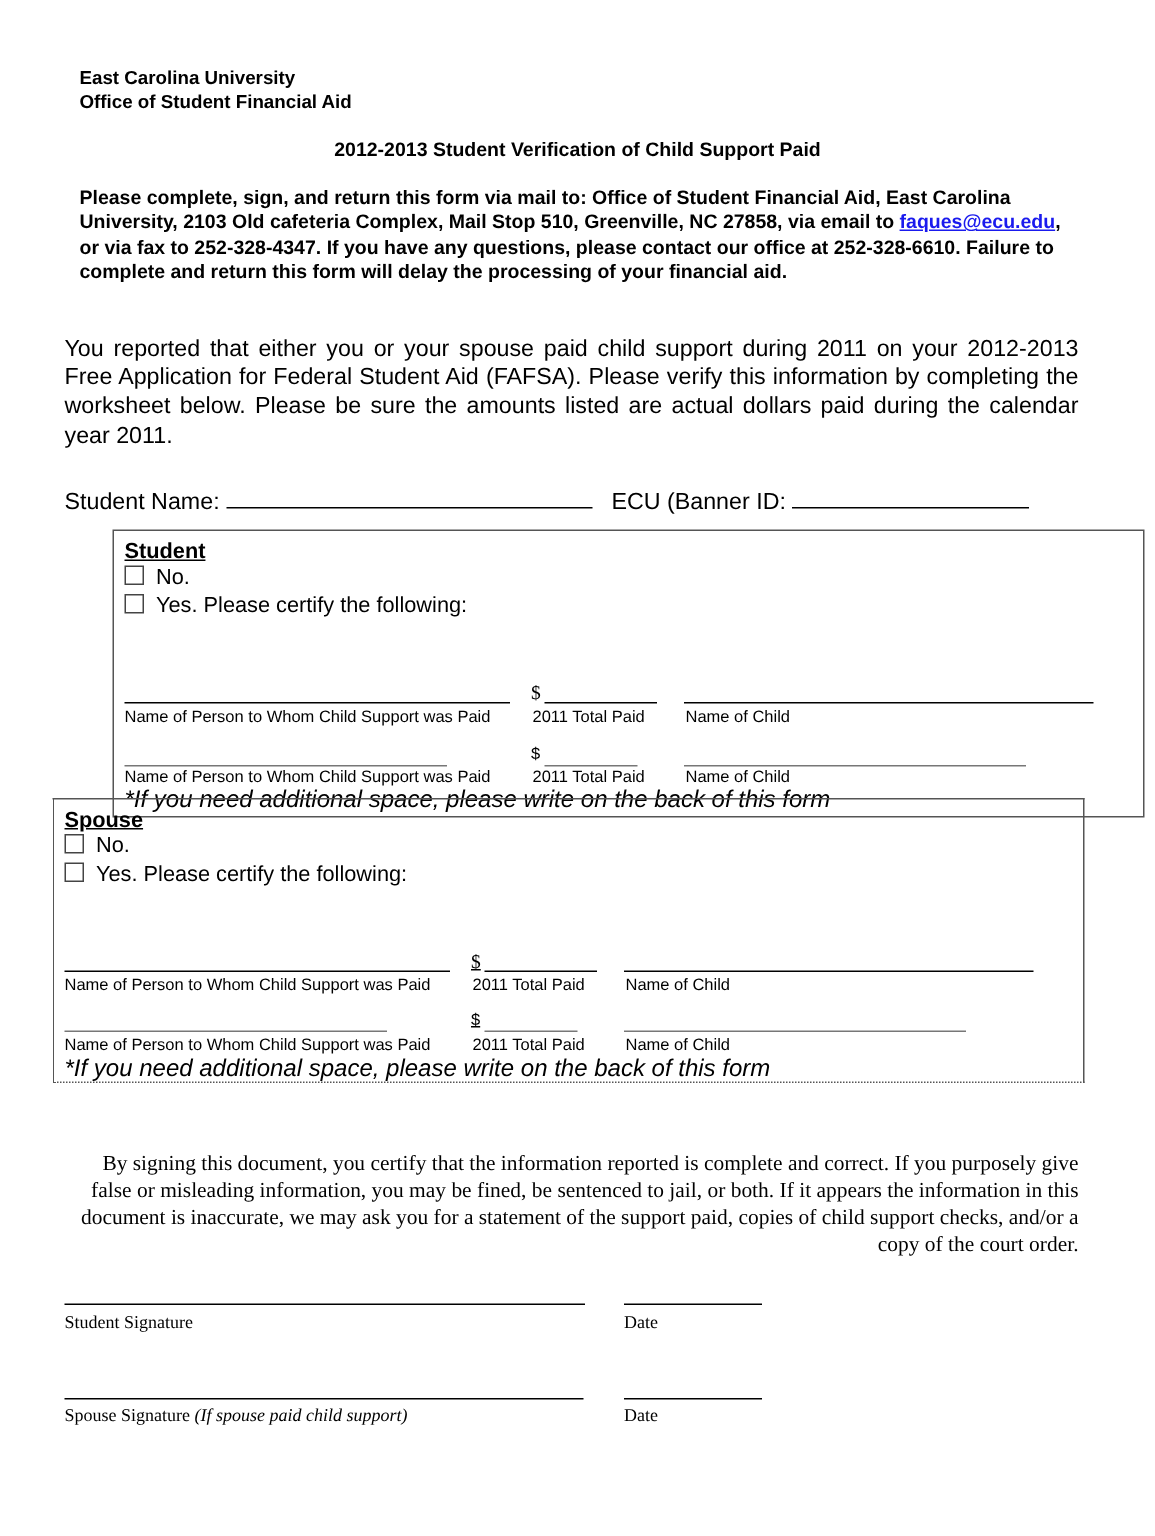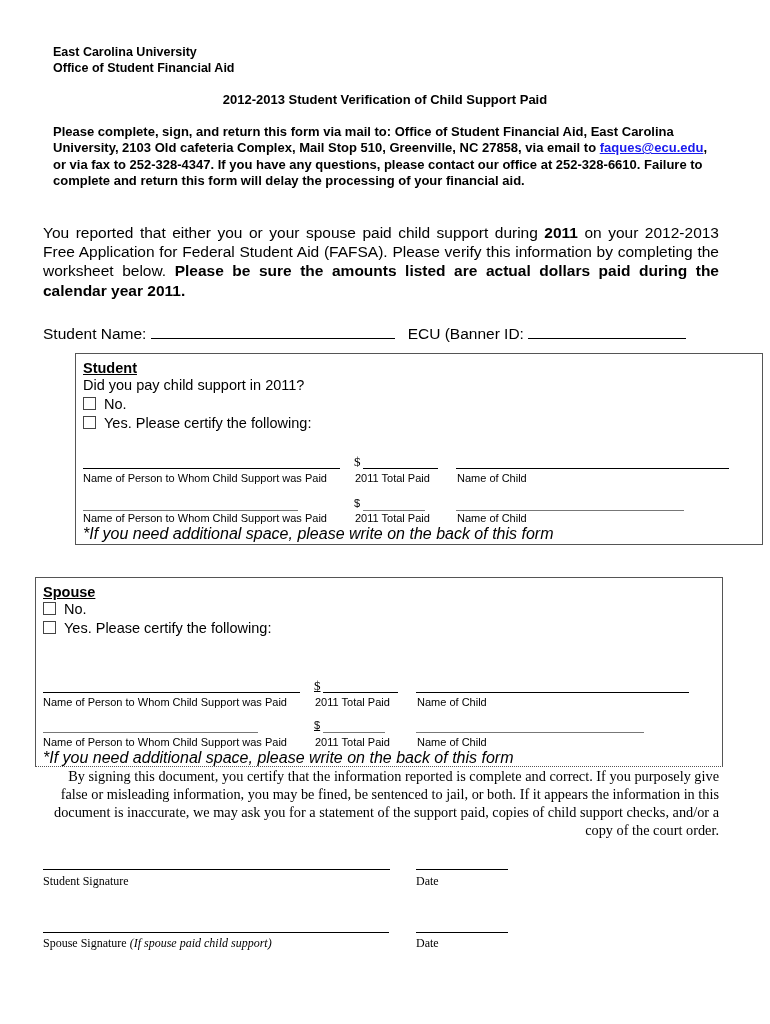--- a/index.html
+++ b/index.html
@@ -7,21 +7,21 @@
   .sans { font-family: "Liberation Sans", "DejaVu Sans", sans-serif; }
   .serif { font-family: "Liberation Serif", "DejaVu Serif", serif; }
   .abs { position: absolute; }
 
   .hdr { left: 53px; top: 45px; font-size: 12.5px; font-weight: bold; line-height: 15.5px; }
   .title { left: 0; width: 770px; top: 92px; text-align: center; font-size: 13px; font-weight: bold; }
   .instr { left: 53px; top: 124px; width: 666px; font-size: 13px; font-weight: bold; line-height: 16.3px; }
   .instr a { color: #1a1aee; text-decoration: underline; }
 
   .intro { left: 43px; top: 223px; width: 676px; font-size: 15.5px; line-height: 19.2px; text-align: justify; }
-  .intro b { font-weight: bold; }
+  .intro b { font-weight: normal; }
 
   .idrow { left: 43px; top: 324px; font-size: 15.5px; white-space: nowrap; }
   .uline { display: inline-block; border-bottom: 1px solid #000; height: 14px; vertical-align: baseline; }
 
   .box { border: 1.5px solid #555; box-sizing: border-box; }
   .box.dotted { border-bottom: 1px dotted #555; }
   .box-head { font-size: 14.5px; font-weight: bold; text-decoration: underline; }
   .box-line { font-size: 14.5px; line-height: 19px; }
   .cb { display: inline-block; width: 11px; height: 11px; border: 1px solid #444; margin-right: 8px; vertical-align: -1px; }
 
@@ -56,21 +56,20 @@
 <div class="abs sans idrow">
   <span>Student Name:</span>
   <span class="uline" style="width:244px;"></span>
   &nbsp;&nbsp;<span>ECU (Banner ID:</span>
   <span class="uline" style="width:158px;"></span>
 </div>
 
 <div class="abs box" style="left:35px; top:353px; width:688px; height:192px;margin-left:40px;">
   <div class="abs sans" style="left:7px; top:6px;">
     <div class="box-head">Student</div>
-    <div class="box-line">Did you pay child support in 2011?</div>
     <div class="box-line"><span class="cb"></span><span>No.</span></div>
     <div class="box-line"><span class="cb"></span><span>Yes. Please certify the following:</span></div>
   </div>
 
   <div class="abs fl" style="left:7px; top:114px; width:257px;"></div>
   <div class="abs serif dollar" style="left:278px; top:100px;">$</div>
   <div class="abs fl" style="left:287px; top:114px; width:75px;"></div>
   <div class="abs fl" style="left:380px; top:114px; width:273px;"></div>
   <div class="abs sans lbl" style="left:7px; top:118px;">Name of Person to Whom Child Support was Paid</div>
   <div class="abs sans lbl" style="left:279px; top:118px;">2011 Total Paid</div>
@@ -79,21 +78,21 @@
   <div class="abs fl gray" style="left:7px; top:156px; width:215px;"></div>
   <div class="abs sans" style="left:278px; top:143px; font-size:11px;">$</div>
   <div class="abs fl gray" style="left:287px; top:156px; width:62px;"></div>
   <div class="abs fl gray" style="left:380px; top:156px; width:228px;"></div>
   <div class="abs sans lbl" style="left:7px; top:158px;">Name of Person to Whom Child Support was Paid</div>
   <div class="abs sans lbl" style="left:279px; top:158px;">2011 Total Paid</div>
   <div class="abs sans lbl" style="left:381px; top:158px;">Name of Child</div>
   <div class="abs sans note" style="left:7px; top:171px;">*If you need additional space, please write on the back of this form</div>
 </div>
 
-<div class="abs box dotted" style="left:35px; top:577px; width:688px; height:190px;">
+<div class="abs box dotted" style="left:35px; top:532px; width:688px; height:190px;">
   <div class="abs sans" style="left:7px; top:6px;">
     <div class="box-head">Spouse</div>
     <div class="box-line"><span class="cb"></span><span>No.</span></div>
     <div class="box-line"><span class="cb"></span><span>Yes. Please certify the following:</span></div>
   </div>
 
   <div class="abs fl" style="left:7px; top:114px; width:257px;"></div>
   <div class="abs serif dollar" style="left:278px; top:100px; text-decoration:underline;">$</div>
   <div class="abs fl" style="left:287px; top:114px; width:75px;"></div>
   <div class="abs fl" style="left:380px; top:114px; width:273px;"></div>

